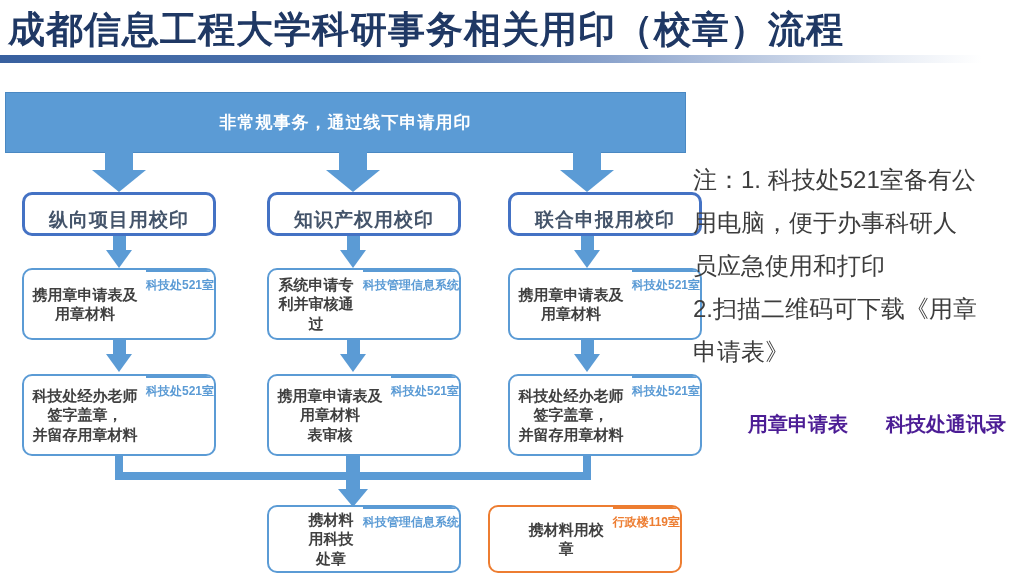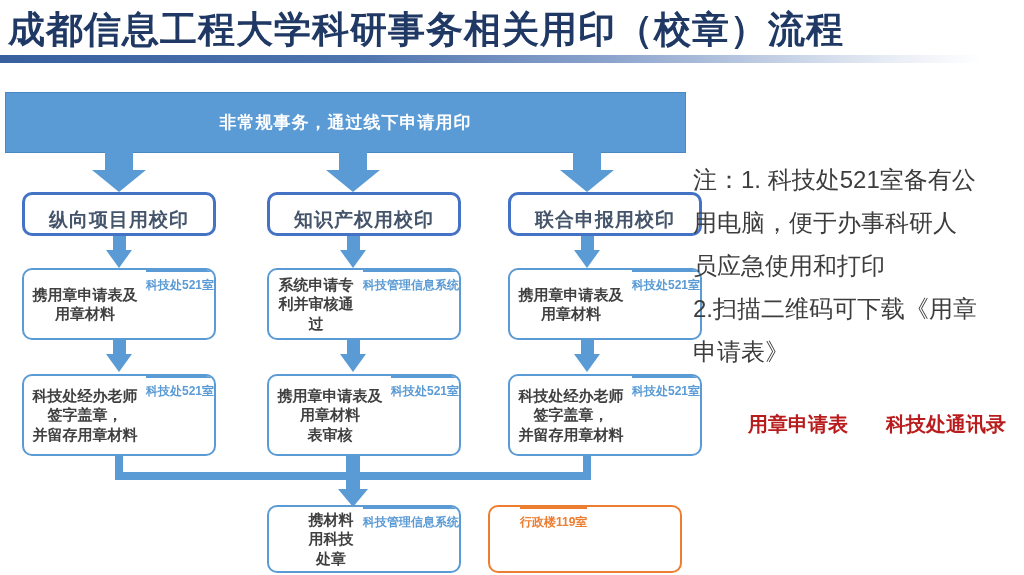--- a/index.html
+++ b/index.html
@@ -47,21 +47,21 @@
 
   .row1 { top:268px; height:72px; }
   .row2 { top:374px; height:82px; }
   .rowF { top:505px; height:68px;padding-left:30px; }
   .c1 { left:22px; } .c2 { left:267px; } .c3 { left:508px; }
 
   .connector { position:absolute; background:#5B9BD5; }
 
   .note { position:absolute; left:693px; top:158px; width:330px;
           font-size:24px; color:#3d3d3d; line-height:43px; white-space:pre-line; }
-  .attach-label { position:absolute; top:411px; font-size:20px; font-weight:bold; color:#b91c1c; }
+  .attach-label { position:absolute; top:411px; font-size:20px; font-weight:bold; color:#4c1d95; }
   .attach-1 { left:748px; }
   .attach-2 { left:886px; }
 </style>
 </head>
 <body>
 
 <div class="slide">
 
   <div class="title">成都信息工程大学科研事务相关用印（校章）流程</div>
   <div class="title-underline"></div>
@@ -154,20 +154,21 @@
   <div class="varrow bottom" style="left:338px;top:456px;">
       <div class="shaft"></div>
       <div class="head"></div>
     </div>
 
   <div class="step-box rowF c2">
     <div class="step-label">携材料用科技处章</div>
     <div class="step-loc">科技管理信息系统</div>
   </div>
   <div class="step-box orange rowF" style="left:488px;">
+    <div class="step-label">携材料用校章</div>
     <div class="step-loc">行政楼119室</div>
   </div>
 
   <div class="note">注：1. 科技处521室备有公
 用电脑，便于办事科研人
 员应急使用和打印
 2.扫描二维码可下载《用章
 申请表》</div>
   <div class="attach-label attach-1">用章申请表</div>
   <div class="attach-label attach-2">科技处通讯录</div>

